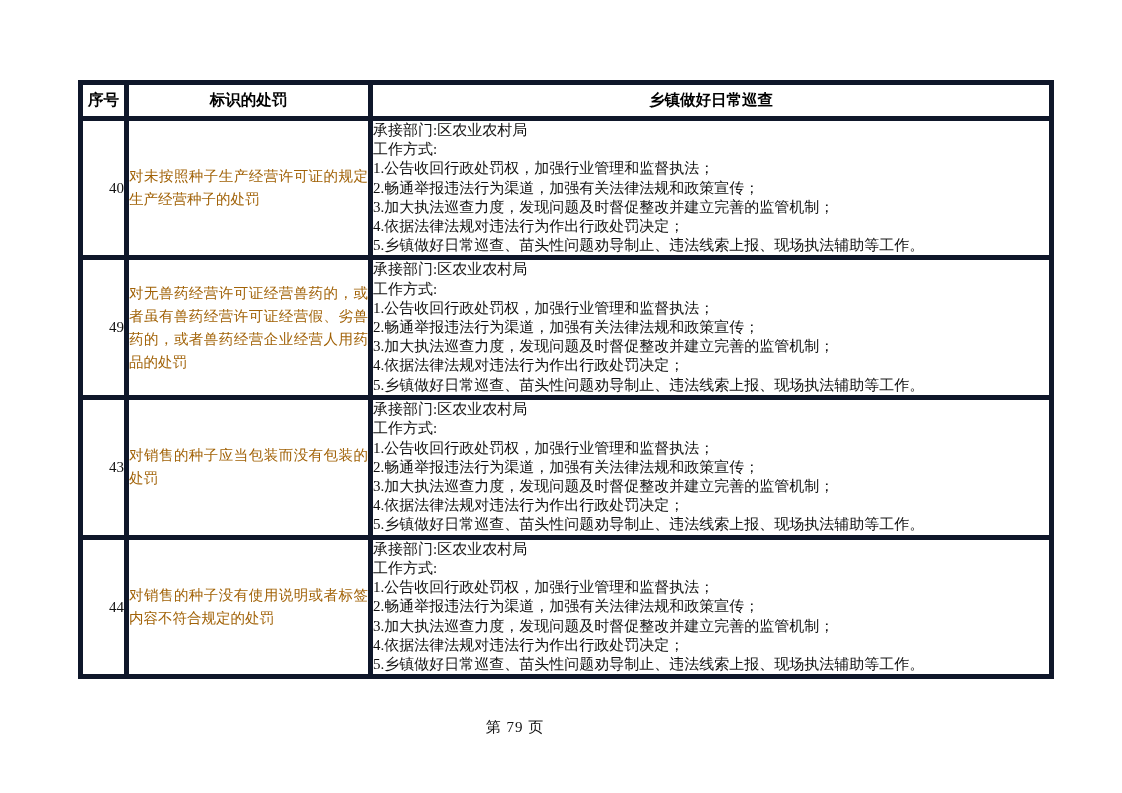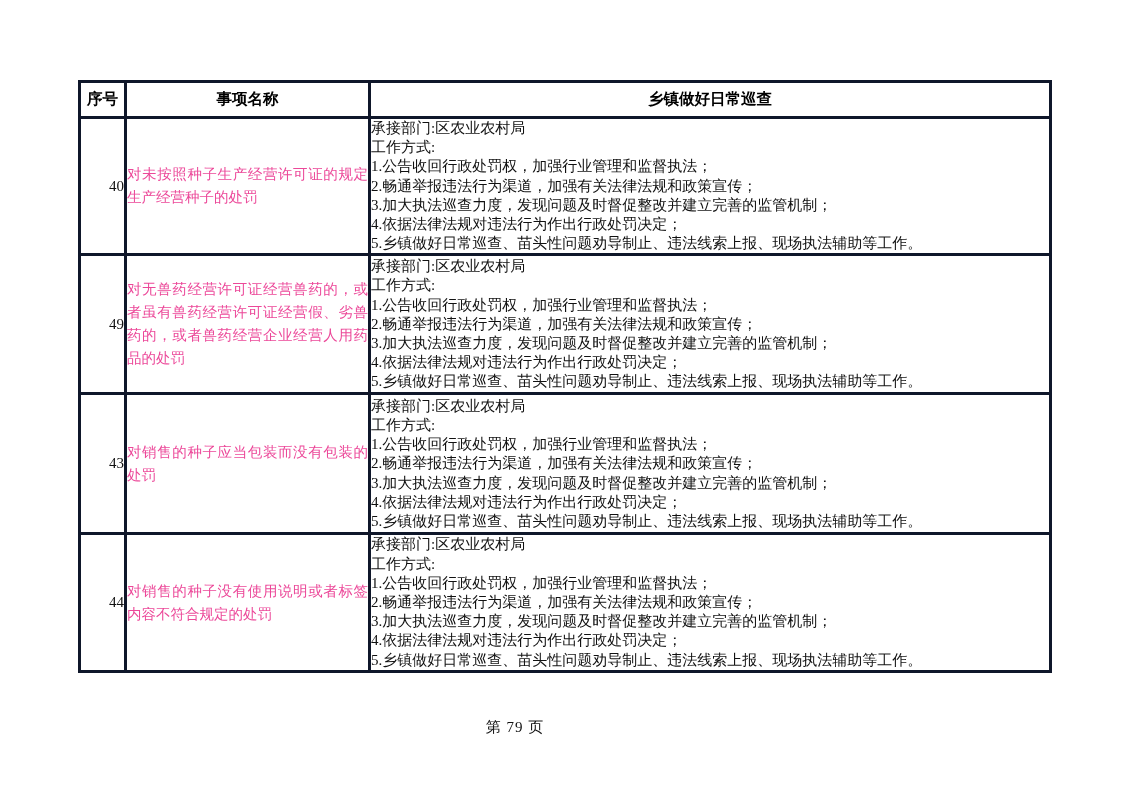--- a/index.html
+++ b/index.html
@@ -19,21 +19,21 @@
   table.items {
     position: absolute;
     left: 78px;
     top: 80px;
     width: 971px;
     border-collapse: collapse;
     table-layout: fixed;
   }
   table.items th,
   table.items td {
-    border: 3px solid #0f172a;
+    border: 5px solid #0f172a;
     padding: 0;
     overflow: hidden;
   }
   col.c-no   { width: 46px; }
   col.c-name { width: 244px; }
   col.c-det  { width: 681px; }
 
   tr.head-row { height: 36px; }
   tr.r-40 { height: 134px; }
   tr.r-41 { height: 139px; }
@@ -54,21 +54,21 @@
     vertical-align: middle;
     font-size: 15px;
     color: #111111;
   }
   td.name-cell {
     vertical-align: middle;
     font-size: 14.5px;
     line-height: 23px;
     padding: 3px 8px;
     text-align: justify;
-    color: #ec4899;
+    color: #a16207;
   }
   td.detail-cell {
     vertical-align: middle;
     font-size: 15px;
     line-height: 19.2px;
     padding: 1px 8px;
     color: #111111;
     margin-top: 16px;
   }
   .detail-line {
@@ -92,21 +92,21 @@
 
   <table class="items">
     <colgroup>
       <col class="c-no">
       <col class="c-name">
       <col class="c-det">
     </colgroup>
     <thead>
       <tr class="head-row">
         <th class="hcell">序号</th>
-        <th class="hcell">事项名称</th>
+        <th class="hcell">标识的处罚</th>
         <th class="hcell">乡镇做好日常巡查</th>
       </tr>
     </thead>
     <tbody>
 
       <tr class="r-40">
         <td class="no-cell">40</td>
         <td class="name-cell">对未按照种子生产经营许可证的规定生产经营种子的处罚</td>
         <td class="detail-cell">
           <div class="detail-line">承接部门:区农业农村局</div>

